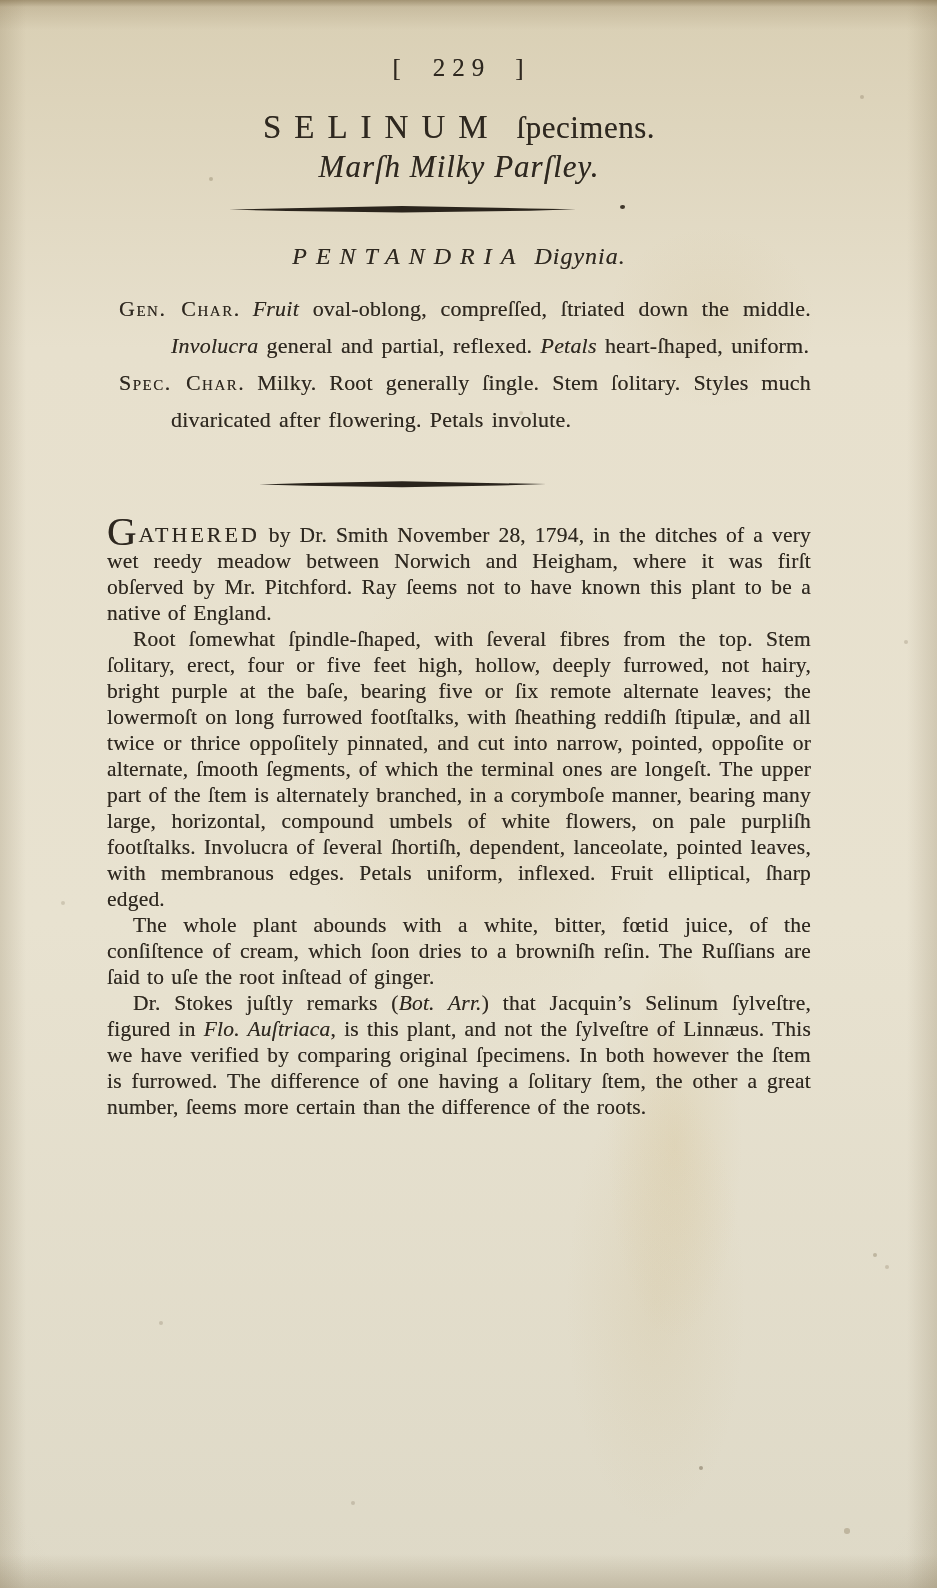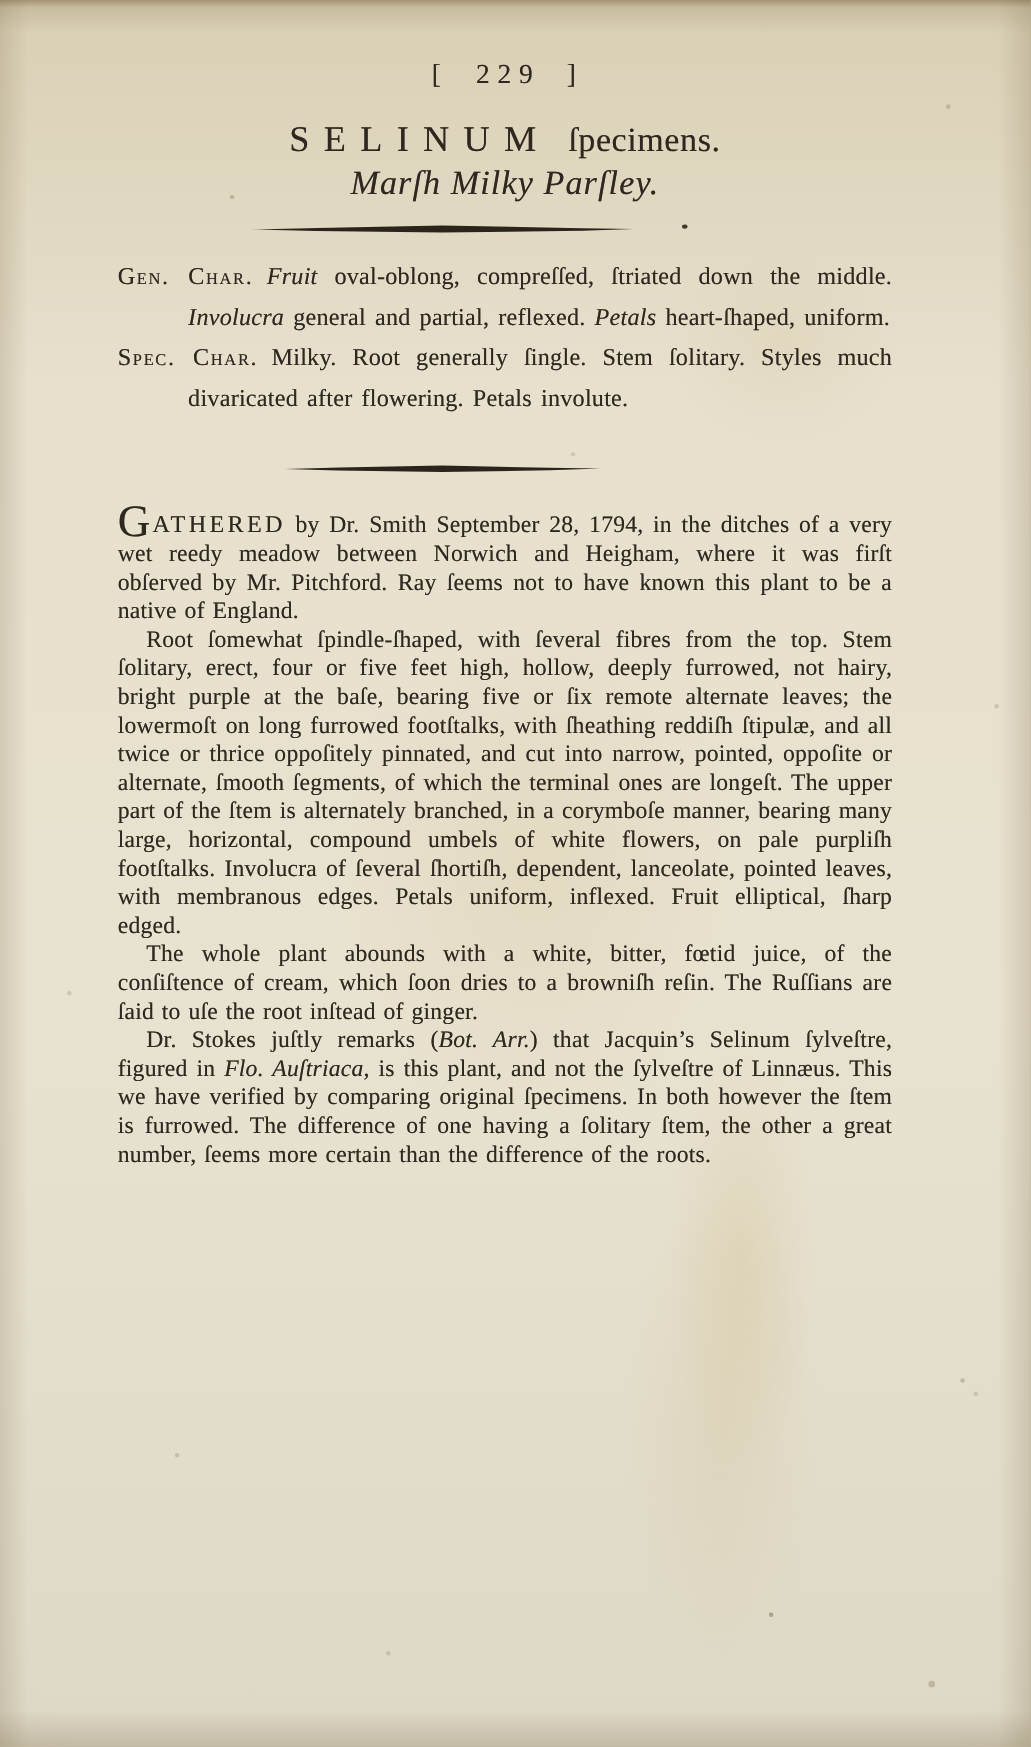--- a/index.html
+++ b/index.html
@@ -48,21 +48,21 @@
   .ink-dot { position:absolute; left:513px; top:0px; width:5px; height:4px; border-radius:50% 40% 50% 50%; background:#40382c; }
 
   .taxonomy { margin-top:27px; text-align:center; font-size:24px; line-height:30px; }
   .taxonomy .s-ti { font-style:italic; letter-spacing:9px; margin-right:10px; }
   .taxonomy .s-i  { font-style:italic; letter-spacing:1px; }
 
   
   .char-block { margin-top:19px; font-size:22px; line-height:37px; text-align:justify; letter-spacing:0.2px; word-spacing:2.5px; }
   .char-block p { margin:0; padding-left:64px; text-indent:-64px; }
 
-  .s-sc   { font-variant:small-caps; letter-spacing:1.5px; margin-right:12px; }
+  .s-sc   { font-variant:small-caps; letter-spacing:1.5px; margin-right:12px;margin-left:12px; }
   .s-i    { font-style:italic; }
   .s-init { font-size:41px; line-height:0; letter-spacing:2px; vertical-align:-3px; }
   .s-caps { font-size:22px; letter-spacing:3px;margin-top:28px; }
 
   
   .body-text { margin-top:33px; font-size:21.5px; line-height:26px; text-align:justify; letter-spacing:0.2px; word-spacing:1.5px; }
   .body-text p { margin:0; }
   .body-text p.indented { text-indent:26px; }
 
   .ink { text-shadow:0 0 0.6px rgba(46,38,28,0.55); }
@@ -102,33 +102,34 @@
 
     <div class="common">Marſh Milky Parſley.</div>
 
     <div class="rule-wrap first">
       <svg width="347" height="9" style="left:122px" aria-hidden="true">
         <polygon points="0,4.6 60,3.2 173,1.0 300,3.4 347,4.2 301,5.8 173,7.4 58,6.0" fill="#2a241c"></polygon>
       </svg>
       <span class="ink-dot"></span>
     </div>
 
+    <div class="taxonomy"><span class="s-ti">PENTANDRIA</span><span class="s-i">Digynia.</span></div>
 
     <div class="char-block">
       <p><span class="s-sc">Gen. Char.</span><span class="s-i">Fruit</span><span> oval-oblong, compreſſed, ſtriated down the middle. </span><span class="s-i">Involucra</span><span> general and partial, reflexed. </span><span class="s-i">Petals</span><span> heart-ſhaped, uniform.</span></p>
       <p><span class="s-sc">Spec. Char.</span><span>Milky. Root generally ſingle. Stem ſolitary. Styles much divaricated after flowering. Petals involute.</span></p>
     </div>
 
     <div class="rule-wrap second">
       <svg width="287" height="9" style="left:152px" aria-hidden="true">
         <polygon points="0,4.4 50,3.0 143,1.2 240,3.2 287,4.0 241,5.6 143,7.2 48,5.8" fill="#2a241c"></polygon>
       </svg>
     </div>
 
     <div class="body-text">
-      <p><span class="s-init">G</span><span class="s-caps">ATHERED</span><span> by Dr. Smith September 28, 1794, in the ditches of a very wet reedy meadow between Norwich and Heigham, where it was firſt obſerved by Mr. Pitchford.  Ray ſeems not to have known this plant to be a native of England.</span></p>
+      <p><span class="s-init">G</span><span class="s-caps">ATHERED</span><span> by Dr. Smith November 28, 1794, in the ditches of a very wet reedy meadow between Norwich and Heigham, where it was firſt obſerved by Mr. Pitchford.  Ray ſeems not to have known this plant to be a native of England.</span></p>
       <p class="indented"><span>Root ſomewhat ſpindle-ſhaped, with ſeveral fibres from the top.  Stem ſolitary, erect, four or five feet high, hollow, deeply furrowed, not hairy, bright purple at the baſe, bearing five or ſix remote alternate leaves; the lowermoſt on long furrowed footſtalks, with ſheathing reddiſh ſtipulæ, and all twice or thrice oppoſitely pinnated, and cut into narrow, pointed, oppoſite or alternate, ſmooth ſegments, of which the terminal ones are longeſt.  The upper part of the ſtem is alternately branched, in a corymboſe manner, bearing many large, horizontal, compound umbels of white flowers, on pale purpliſh footſtalks.  Involucra of ſeveral ſhortiſh, dependent, lanceolate, pointed leaves, with membranous edges.  Petals uniform, inflexed.  Fruit elliptical, ſharp edged.</span></p>
       <p class="indented"><span>The whole plant abounds with a white, bitter, fœtid juice, of the conſiſtence of cream, which ſoon dries to a browniſh reſin.  The Ruſſians are ſaid to uſe the root inſtead of ginger.</span></p>
       <p class="indented"><span>Dr. Stokes juſtly remarks (</span><span class="s-i">Bot. Arr.</span><span>) that Jacquin’s Selinum ſylveſtre, figured in </span><span class="s-i">Flo. Auſtriaca</span><span>, is this plant, and not the ſylveſtre of Linnæus.  This we have verified by comparing original ſpecimens.  In both however the ſtem is furrowed.  The difference of one having a ſolitary ſtem, the other a great number, ſeems more certain than the difference of the roots.</span></p>
     </div>
 
   </div>
 </div>
 
 </body></html>

